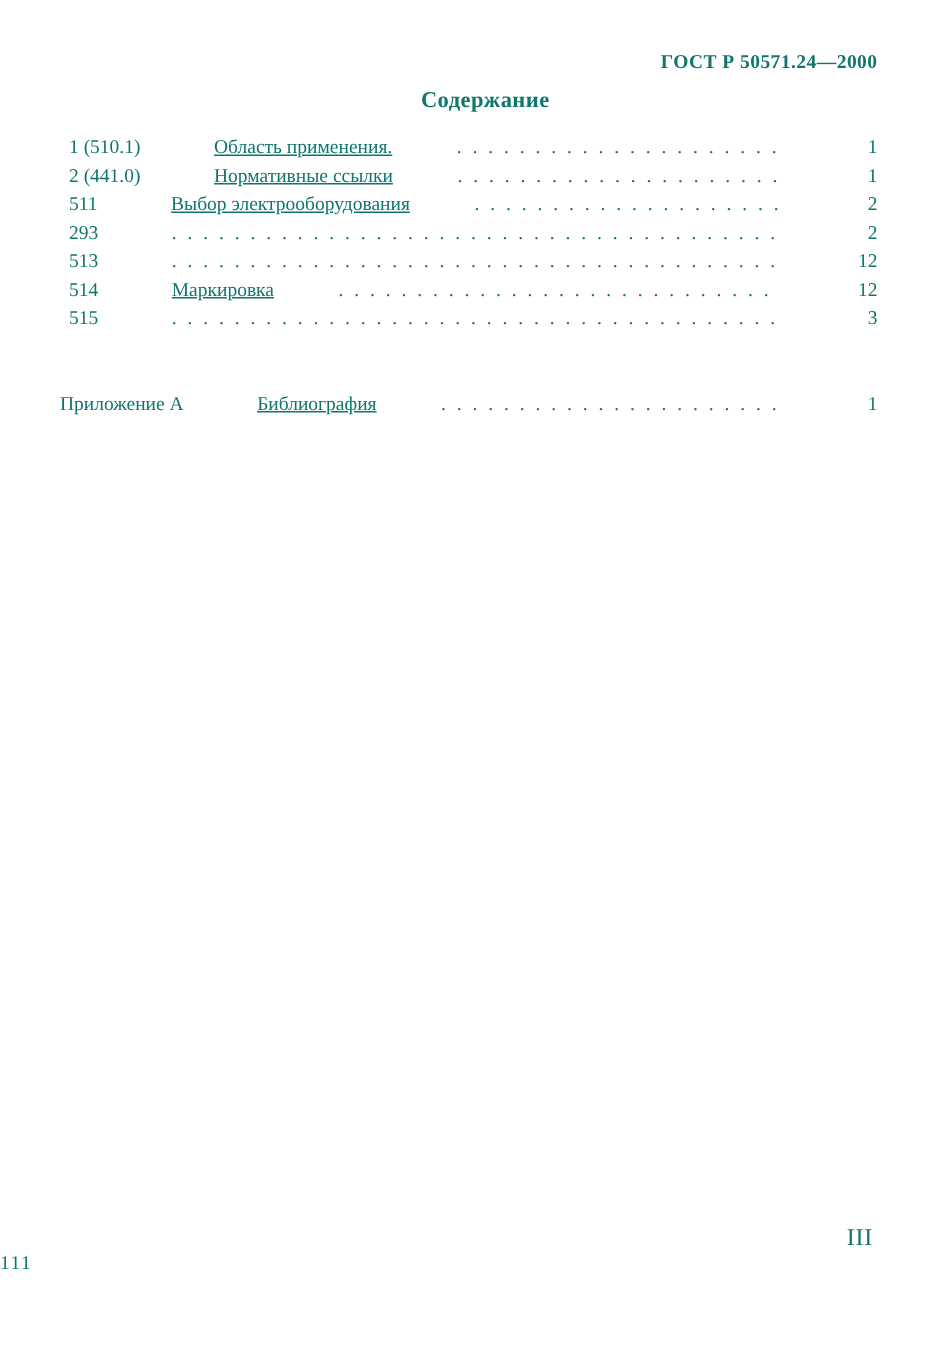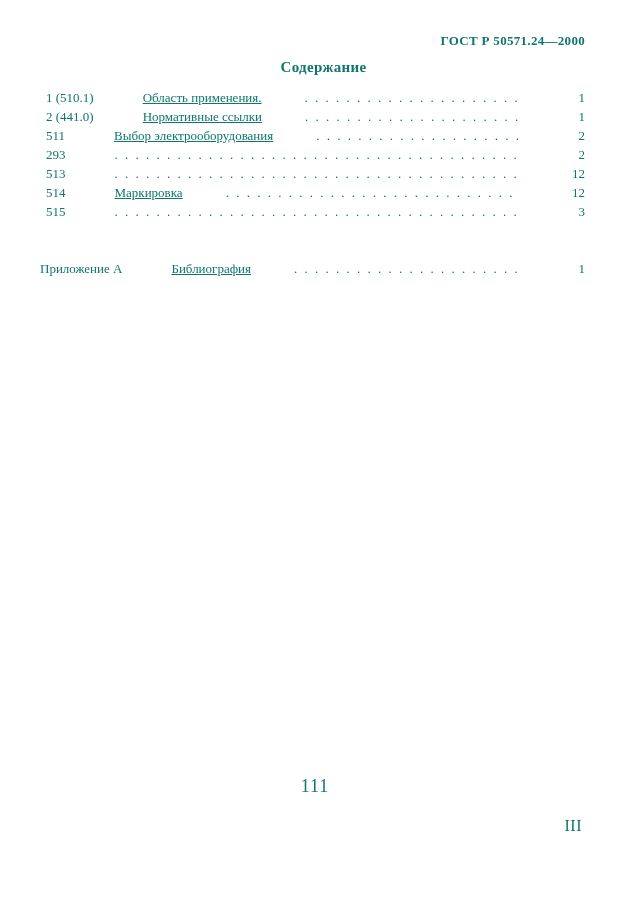--- a/index.html
+++ b/index.html
@@ -74,25 +74,25 @@
     letter-spacing: 0.5px;
   }
   .toc-row .pg {
     flex: none;
     min-width: 20px;
     text-align: right;
     padding-left: 5px;
   }
   .footer-center {
     position: absolute;
-    top: 776px;
+    top: 834px;
     left: 0;
     right: 0;
-    text-align: center;
-    font-size: 18px;
+    text-align: left;
+    font-size: 13px;
     letter-spacing: 1px;
   }
   .footer-right {
     position: absolute;
     top: 817px;
     right: 48px;
     font-size: 16px;
     letter-spacing: 0.5px;
   }
 </style>

